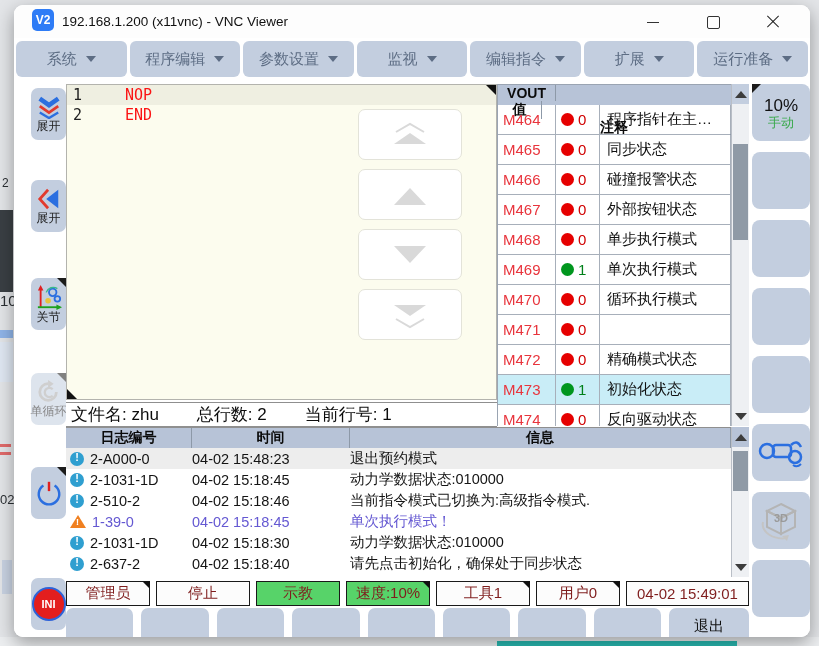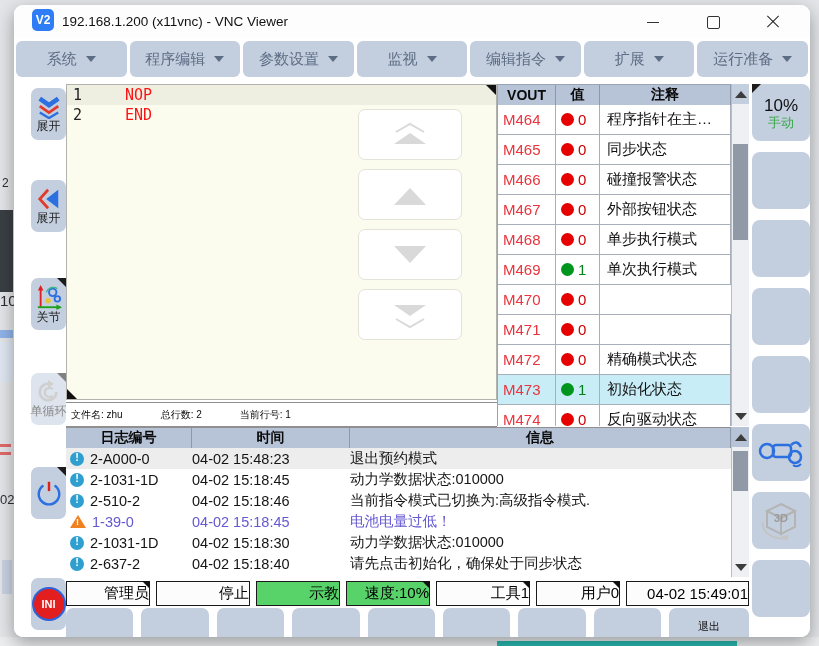--- a/index.html
+++ b/index.html
@@ -55,26 +55,26 @@
   .nav-stack{position:absolute;right:34px;top:24px;display:flex;flex-direction:column;gap:9px;}
   .nav-btn{width:104px;height:51px;background:#fff;border:1px solid #e3e3d9;border-radius:7px;
     display:flex;align-items:center;justify-content:center;cursor:pointer;}
   .wedge-ed-tr{position:absolute;top:0;right:0;width:0;height:0;
     border-left:10px solid transparent;border-top:10px solid #111;}
   .wedge-ed-bl{position:absolute;bottom:0;left:0;width:0;height:0;
     border-right:10px solid transparent;border-bottom:10px solid #111;}
   
   .file-info{position:absolute;left:52px;top:320px;width:431px;height:25px;background:#fff;
     border-top:1px solid #8f8f8f;border-bottom:1px solid #8f8f8f;display:flex;align-items:center;
-    font-size:10px;color:#0c0c0c;padding-left:5px;}
+    font-size:17px;color:#0c0c0c;padding-left:5px;}
   .file-info span{margin-right:38px;white-space:nowrap;}
   
   .vout{position:absolute;left:483px;top:2px;width:234px;height:342px;overflow:hidden;
     border-left:1px solid #9aa4b2;border-top:1px solid #9aa4b2;background:#fff;}
-  .vhead{display:flex;height:20px;background:#b7c3d7;font-size:14px;font-weight:bold;color:#0a0a0a;}
+  .vhead{display:flex;height:20px;background:#b7c3d7;font-size:14px;font-weight:bold;color:#0a0a0a;flex-direction:column;}
   .vhead>div{display:flex;align-items:center;justify-content:center;border-right:1px solid #8d99a8;}
   .vrow{display:flex;height:30px;border-bottom:1px solid #a7afba;background:#fff;}
   .vrow.sel{background:#c9edf7;}
   .vc{display:flex;align-items:center;border-right:1px solid #a7afba;font-size:15px;}
   .c-id{width:58px;padding-left:5px;color:#e8343c;}
   .c-val{width:44px;padding-left:5px;gap:4px;}
   .c-cm{flex:1;padding-left:7px;color:#111;}
   .dot{width:13px;height:13px;border-radius:50%;}
   .dot.off{background:#e60000;} .dot.on{background:#00961e;}
   .vtext-off{color:#d00000;} .vtext-on{color:#00801a;}
@@ -101,28 +101,28 @@
   .l-msg{flex:1;white-space:nowrap;overflow:hidden;}
   .ic-info{width:14px;height:14px;border-radius:50%;background:#2f9fd0;position:relative;flex:none;}
   .ic-info::after{content:"!";position:absolute;left:0;right:0;top:-1px;color:#fff;
     font-size:11px;font-weight:bold;text-align:center;}
   .ic-warn{width:0;height:0;border-left:8px solid transparent;border-right:8px solid transparent;
     border-bottom:13px solid #f08020;position:relative;flex:none;}
   .ic-warn::after{content:"!";position:absolute;left:-2px;top:2px;color:#fff;font-size:9px;font-weight:bold;}
   
   .statusbar{position:absolute;left:52px;top:499px;width:683px;height:25px;display:flex;gap:6px;}
   .st-box{border:1.5px solid #1a1a1a;background:#fcfcfc;display:flex;align-items:center;
-    justify-content:flex-end;font-size:15px;color:#000000;position:relative;cursor:pointer;}
+    justify-content:center;font-size:15px;color:#7f1d1d;position:relative;cursor:pointer;}
   .st-box.green{background:#57d369;}
   .st-wedge{position:absolute;top:-1px;right:-1px;width:0;height:0;
     border-left:8px solid transparent;border-top:8px solid #111;}
   
   .bottomrow{position:absolute;left:52px;top:526px;width:683px;height:37px;display:flex;gap:8px;}
   .b-btn{flex:1;background:#c3cedf;border-radius:7px;cursor:pointer;display:flex;
-    align-items:center;justify-content:center;font-size:11px;color:#101010;}
+    align-items:center;justify-content:center;font-size:15px;color:#101010;}
   .b-btn.exit{flex:0 0 80px;}
   
   .rightpanel{position:absolute;right:0px;top:2px;width:58px;bottom:4px;display:flex;
     flex-direction:column;gap:11px;}
   .r-btn{width:58px;height:57px;background:#c3cedf;border-radius:8px;position:relative;
     display:flex;flex-direction:column;align-items:center;justify-content:center;cursor:pointer;}
   .r-speed{font-size:17px;color:#101010;line-height:19px;}
   .r-mode{font-size:13px;color:#3aa94c;line-height:15px;}
   .cube-lbl{position:absolute;top:20px;left:0;right:0;text-align:center;
     font-size:11px;font-weight:bold;color:#9a9a9a;}
@@ -344,20 +344,21 @@
               <span class="vtext-on">1</span>
             </div>
           <div class="vc c-cm">单次执行模式</div>
         </div>
         <div class="vrow">
           <div class="vc c-id">M470</div>
           <div class="vc c-val">
               <span class="dot off"></span>
               <span class="vtext-off">0</span>
             </div>
+          <div class="vc c-cm">循环执行模式</div>
         </div>
         <div class="vrow">
           <div class="vc c-id">M471</div>
           <div class="vc c-val">
               <span class="dot off"></span>
               <span class="vtext-off">0</span>
             </div>
           <div class="vc c-cm"></div>
         </div>
         <div class="vrow">
@@ -425,21 +426,21 @@
             </div>
           <div class="l-time">04-02 15:18:46</div>
           <div class="l-msg">当前指令模式已切换为:高级指令模式.</div>
         </div>
         <div class="lrow warn">
           <div class="l-id">
               <span class="ic-warn"></span>
               <span>1-39-0</span>
             </div>
           <div class="l-time">04-02 15:18:45</div>
-          <div class="l-msg">电池电量过低！</div>
+          <div class="l-msg">单次执行模式！</div>
         </div>
         <div class="lrow">
           <div class="l-id">
               <span class="ic-info"></span>
               <span>2-1031-1D</span>
             </div>
           <div class="l-time">04-02 15:18:30</div>
           <div class="l-msg">动力学数据状态:010000</div>
         </div>
         <div class="lrow">

